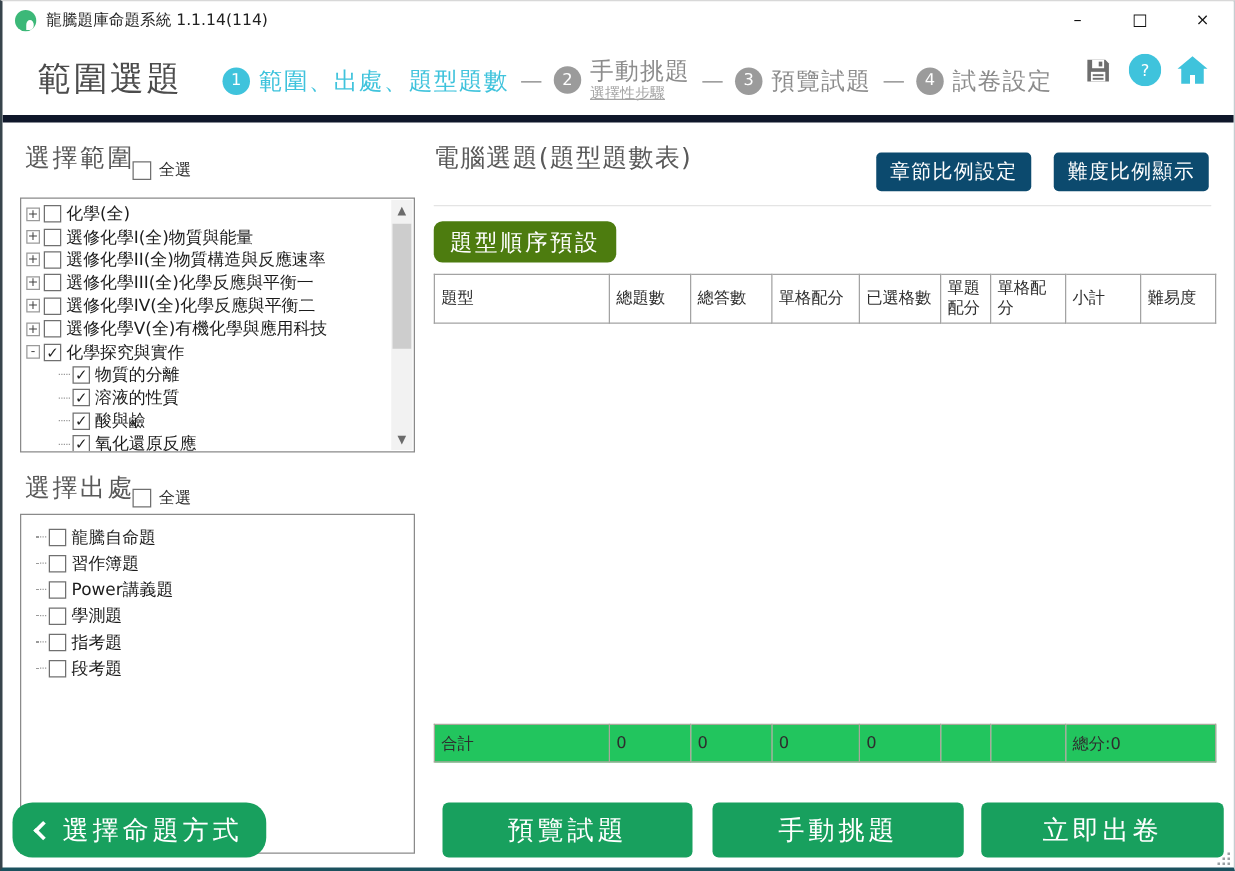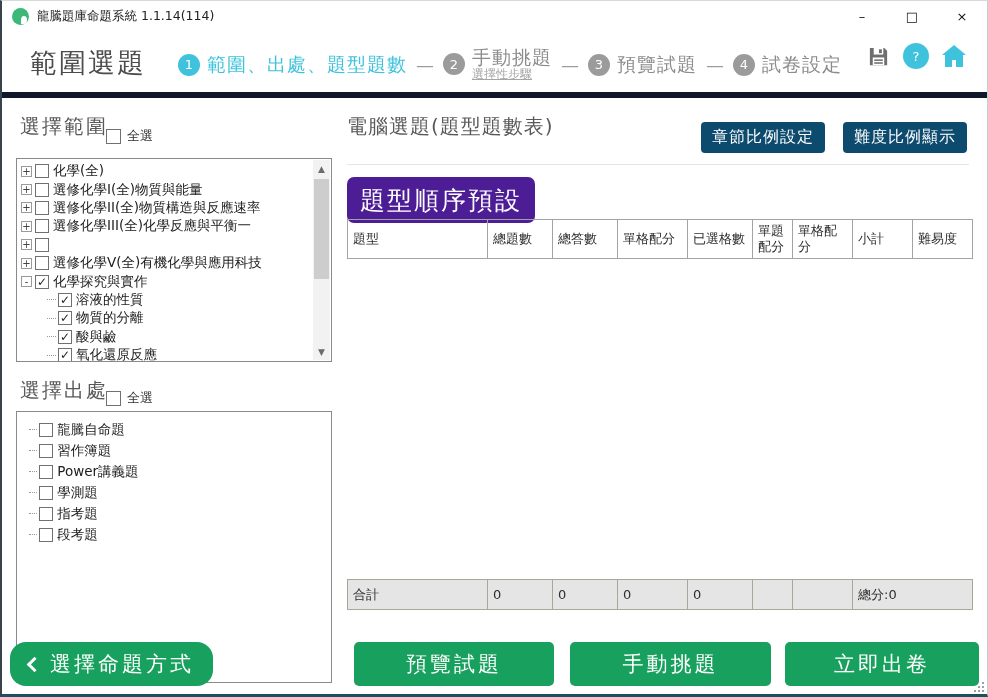--- a/index.html
+++ b/index.html
@@ -52,26 +52,26 @@
   .srow .connector{ width:8px; border-top:1px dotted #9a9a9a; margin-right:2px; }
   
   .vscroll{ position:absolute; top:1px; right:1px; bottom:1px; width:17px; background:#f2f2f2; }
   .scroll-arrow{ position:absolute; left:0; width:17px; height:17px; color:#6b6b6b; font-size:9px; display:flex; align-items:center; justify-content:center; }
   .scroll-arrow.down{ bottom:0; }
   .scroll-thumb{ position:absolute; left:1px; top:19px; width:15px; height:100px; background:#cdcdcd; }
   
   .main-title{ position:absolute; left:345px; top:112px; font-size:20px; color:#595959; letter-spacing:1px; }
   .green-btn{ position:absolute; top:121px; height:31px; background:#0c4a6e; color:#fff; border:none; border-radius:4px; font-size:16px; padding:0 11px; letter-spacing:1px; font-family:inherit; }
   .rule2{ position:absolute; left:345px; right:18px; top:163px; border-top:1px solid #e4e4e4; }
-  .preset-btn{ position:absolute; left:345px; top:176px; height:46px; background:#4c1d95; color:#fff; border:none; border-radius:7px; font-size:25px; padding:0 13px; letter-spacing:2px; font-family:inherit; }
+  .preset-btn{ position:absolute; left:345px; top:176px; height:33px; background:#4d7c0f; color:#fff; border:none; border-radius:7px; font-size:18px; padding:0 13px; letter-spacing:2px; font-family:inherit; }
   table{ border-collapse:collapse; table-layout:fixed; }
   .qtable{ position:absolute; left:345px; top:218px; width:625px; }
   .qtable th{ border:1px solid #a3a3a3; height:39px; font-weight:normal; font-size:13px; color:#2e2e2e; text-align:left; padding:2px 5px; line-height:1.25; }
   .ttable{ position:absolute; left:345px; top:578px; width:625px; }
-  .ttable td{ border:1px solid #a8a89a; background:#e5e5e5; height:30px; font-size:13px; color:#2e2e2e; text-align:left; padding:2px 5px; }
+  .ttable td{ border:1px solid #a8a89a; background:#22c55e; height:30px; font-size:13px; color:#2e2e2e; text-align:left; padding:2px 5px; }
   
   .footer-btn{ position:absolute; top:641px; height:44px; background:#18a05e; color:#fff; border:none; border-radius:5px; font-size:21px; letter-spacing:3px; font-family:inherit; display:flex; align-items:center; justify-content:center; }
   .chev{ width:11px; height:11px; border-left:3px solid #fff; border-bottom:3px solid #fff; transform:rotate(45deg); margin-right:10px; flex:0 0 auto; }
   .grip{ position:absolute; right:3px; bottom:2px; width:10px; height:10px; }
   .grip i{ position:absolute; width:2px; height:2px; background:#9aa0a3; }
 </style>
 </head>
 <body>
 
 <div class="window">
@@ -161,40 +161,41 @@
           <span>選修化學II(全)物質構造與反應速率</span>
         </div>
       <div class="trow">
           <span class="expander">+</span>
           <span class="cb sm"></span>
           <span>選修化學III(全)化學反應與平衡一</span>
         </div>
       <div class="trow">
           <span class="expander">+</span>
           <span class="cb sm"></span>
+          <span>選修化學IV(全)化學反應與平衡二</span>
         </div>
       <div class="trow">
           <span class="expander">+</span>
           <span class="cb sm"></span>
           <span>選修化學V(全)有機化學與應用科技</span>
         </div>
       <div class="trow">
           <span class="expander">-</span>
           <span class="cb sm checked"></span>
           <span>化學探究與實作</span>
         </div>
       <div class="trow child">
           <span class="connector"></span>
           <span class="cb sm checked"></span>
-          <span>溶液的性質</span>
+          <span>物質的分離</span>
         </div>
       <div class="trow child">
           <span class="connector"></span>
           <span class="cb sm checked"></span>
-          <span>物質的分離</span>
+          <span>溶液的性質</span>
         </div>
       <div class="trow child">
           <span class="connector"></span>
           <span class="cb sm checked"></span>
           <span>酸與鹼</span>
         </div>
       <div class="trow child">
           <span class="connector"></span>
           <span class="cb sm checked"></span>
           <span>氧化還原反應</span>

